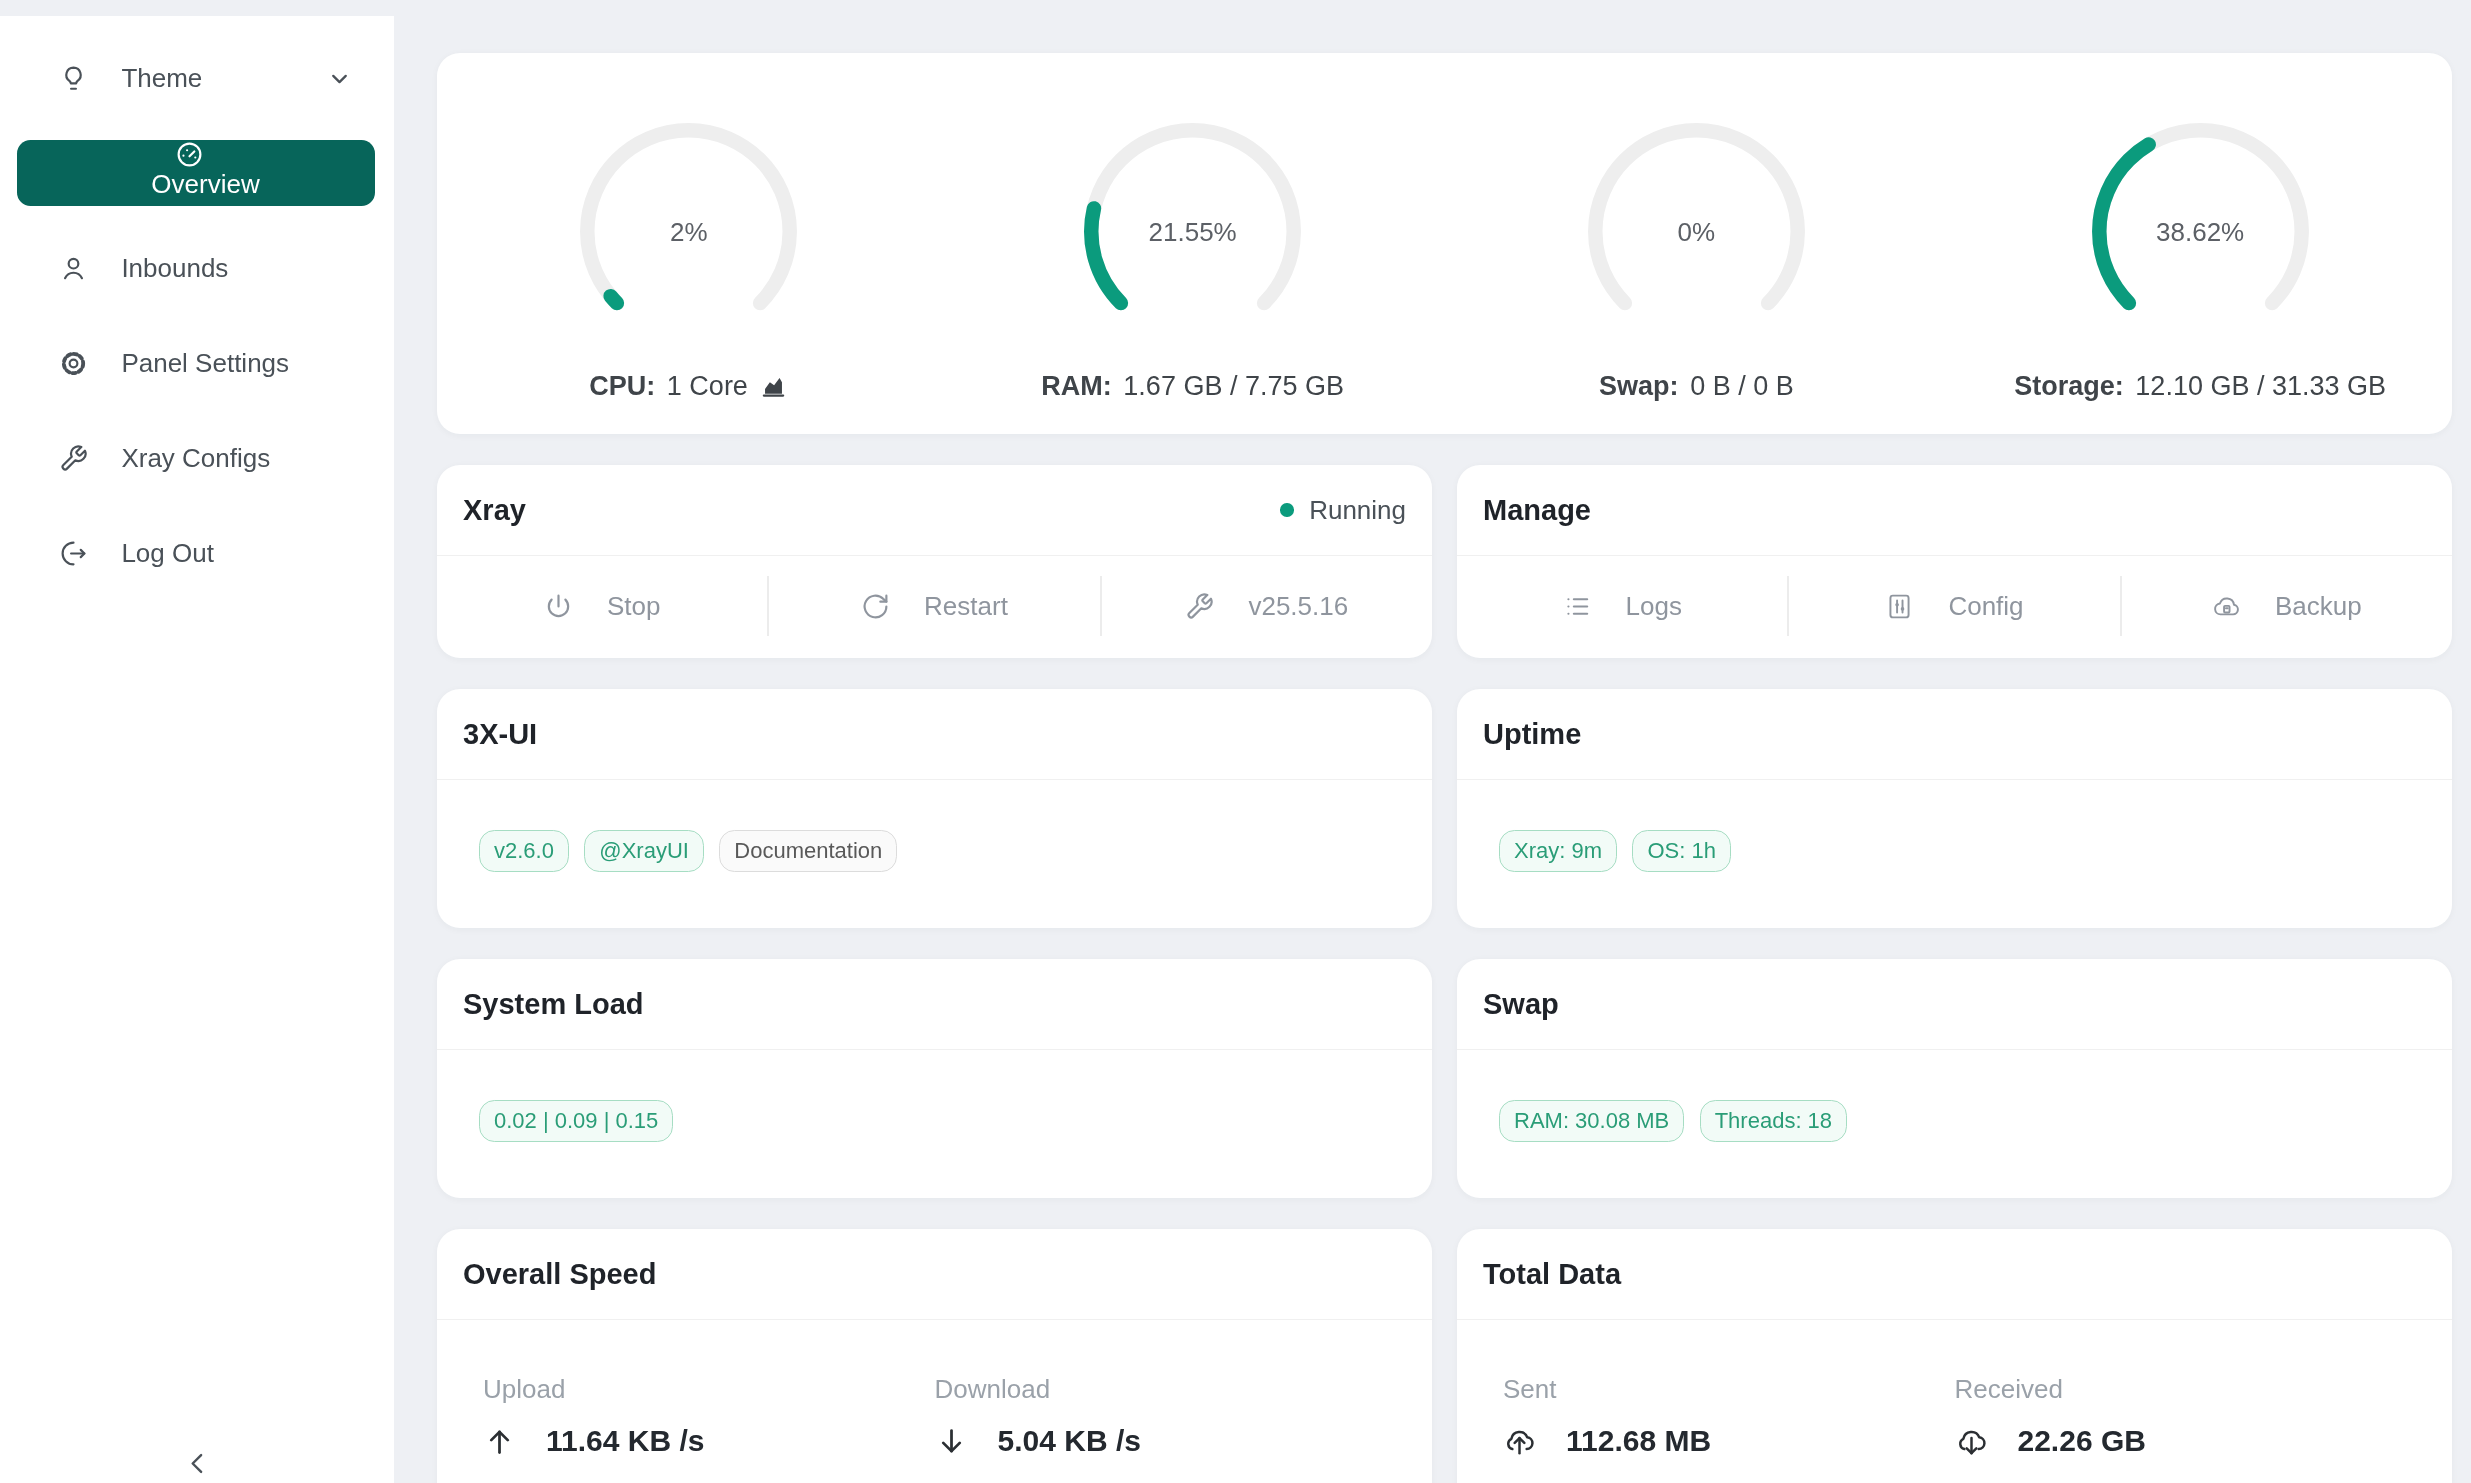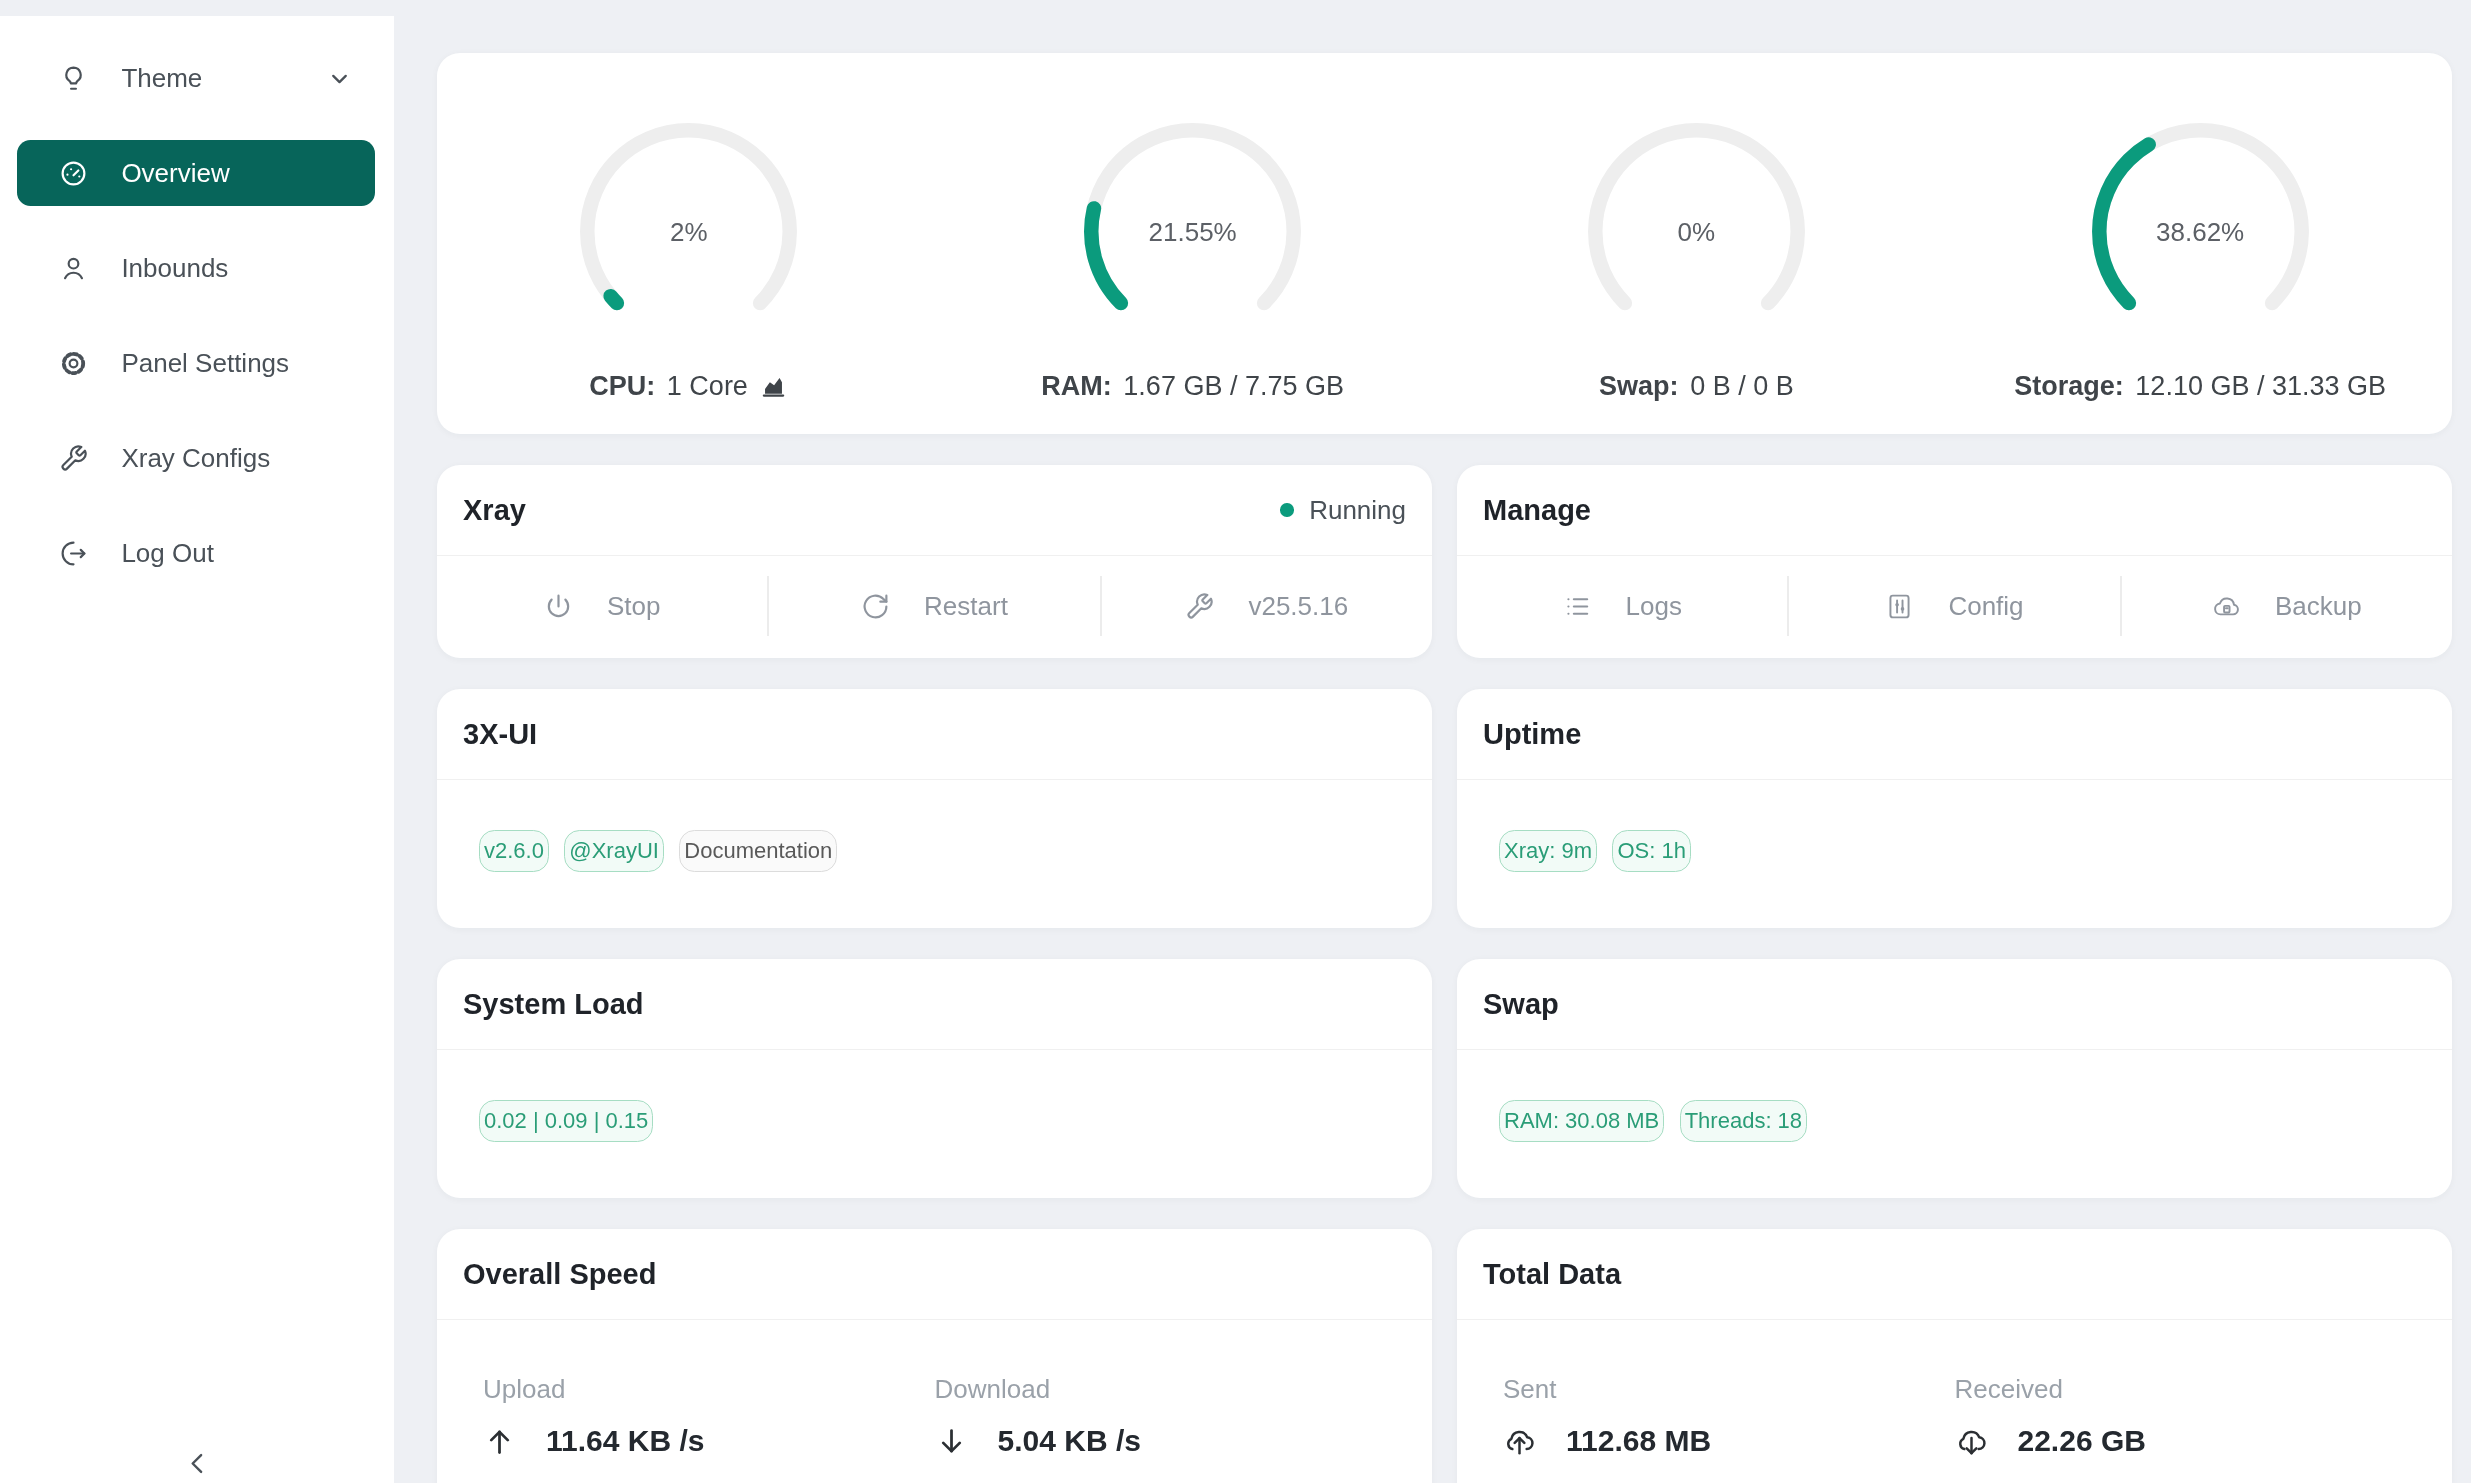--- a/index.html
+++ b/index.html
@@ -18,21 +18,21 @@
     background:#ffffff;
   }
   .side-list { padding-top:29px; }
   .side-item {
     display:flex; align-items:center;
     height:66px; margin:0 19.3px 29px 17.4px;
     border-radius:13.5px; padding:0 23px 0 42px;
     color:#4a5158; font-size:26px; cursor:pointer;
   }
   .side-item .ico { width:29px; height:29px; flex:0 0 29px; margin-right:33px; }
-  .side-item.active { background:#07655a; color:#ffffff; }
+  .side-item.active { background:#07655a; color:#ffffff;flex-direction:column; }
   .side-item .chev { margin-left:auto; width:25px; height:25px; color:#4a5158; }
   .collapse {
     position:absolute; bottom:21px; left:0; width:100%;
     display:flex; justify-content:center; cursor:pointer; color:#4a5158;
   }
   .collapse svg { width:29px; height:29px; }
 
   
   .main { position:absolute; left:437px; top:53px; width:2015px; }
   .card {
@@ -75,21 +75,21 @@
   .divider-v { width:1.9px; height:60px; background:#ececec; align-self:center; }
 
   .status { display:flex; align-items:center; gap:15.4px; font-size:26px; color:#4a5158; }
   .dot { width:13.5px; height:13.5px; border-radius:50%; background:#0b9b7d; }
 
   
   .info-card { height:239px;text-align:center; }
   .card-body { padding:50px 42px 0 42px; display:flex; align-items:flex-start; }
   .tag {
     height:42px; display:inline-flex; align-items:center;
-    padding:0 4px; border-radius:15.4px; font-size:22px; margin-right:15.4px;
+    padding:0 14px; border-radius:15.4px; font-size:22px; margin-right:15.4px;
     background:#fff; white-space:nowrap;
   }
   .tag.green  { color:#2a9d77; background:#f2fbf7; border:1.9px solid #a6ddc3; }
   .tag.neutral{ color:#595959; background:#fafafa; border:1.9px solid #dcdcdc; }
 
   
   .stats-card { height:309px; }
   .stats-body { display:grid; grid-template-columns:1fr 1fr; padding:54px 46px 0 46px; }
   .stat-label { font-size:26px; color:#9aa1a9; }
   .stat-value {

